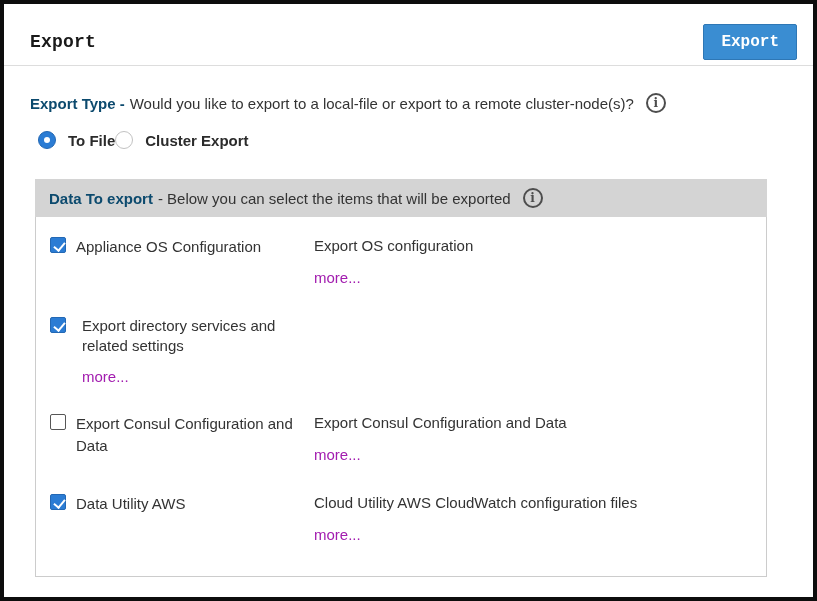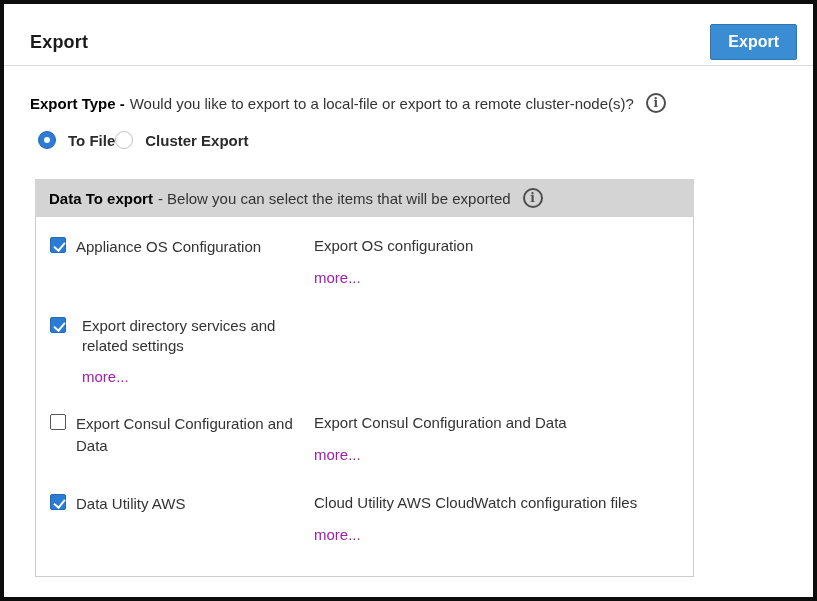--- a/index.html
+++ b/index.html
@@ -16,20 +16,21 @@
     background: #fff;
     overflow: hidden;
   }
 
   
   .panel-header {
     height: 62px;
     display: flex; align-items: center; justify-content: space-between;
     padding: 15px 16px 0 26px;
     border-bottom: 1px solid #ddd;
+    font-family: Liberation Mono, monospace;
   }
   .panel-title {
     font-size: 18px; font-weight: 700; color: #1a1a1a;
     letter-spacing: .2px;
   }
   .export-btn {
     background: #3a8dd2;
     border: 1px solid #2e77b5;
     color: #fff;
     font-family: inherit;
@@ -38,21 +39,21 @@
     border-radius: 2px;
     cursor: pointer;
   }
 
   
   .export-type { padding: 27px 26px 0 26px; }
   .type-question {
     font-size: 15px; color: #333;
     display: flex; align-items: center;
   }
-  .bold-label { font-weight: 700; color: #000000; margin-right: 5px; }
+  .bold-label { font-weight: 700; color: #0c4a6e; margin-right: 5px; }
   .info-icon {
     display: inline-flex; align-items: center; justify-content: center;
     width: 20px; height: 20px;
     border: 2px solid #4d4d4d;
     border-radius: 50%;
     margin-left: 12px;
     flex: 0 0 auto;
     color: #4d4d4d;
   }
   .info-icon::after {
@@ -83,21 +84,21 @@
     position: absolute; left: 50%; top: 50%;
     width: 6px; height: 6px;
     margin: -3px 0 0 -3px;
     border-radius: 50%;
     background: #fff;
   }
   .radio-label { margin-left: 12px; font-size: 15px; font-weight: 700; color: #2b2b2b; }
   .radio-option.unchecked .radio-label { font-weight: 700; }
 
   
-  .data-box { margin: 30px 25px 0 31px; width: 659px; }
+  .data-box { margin: 30px 25px 0 31px; width: 732px; }
   .box-header {
     background: #d4d4d4;
     height: 38px;
     display: flex; align-items: center;
     padding: 0 14px;
     font-size: 15px; color: #333;
   }
   .box-header .bold-label { margin-right: 5px; }
   .box-body {
     border: 1px solid #ccc;

